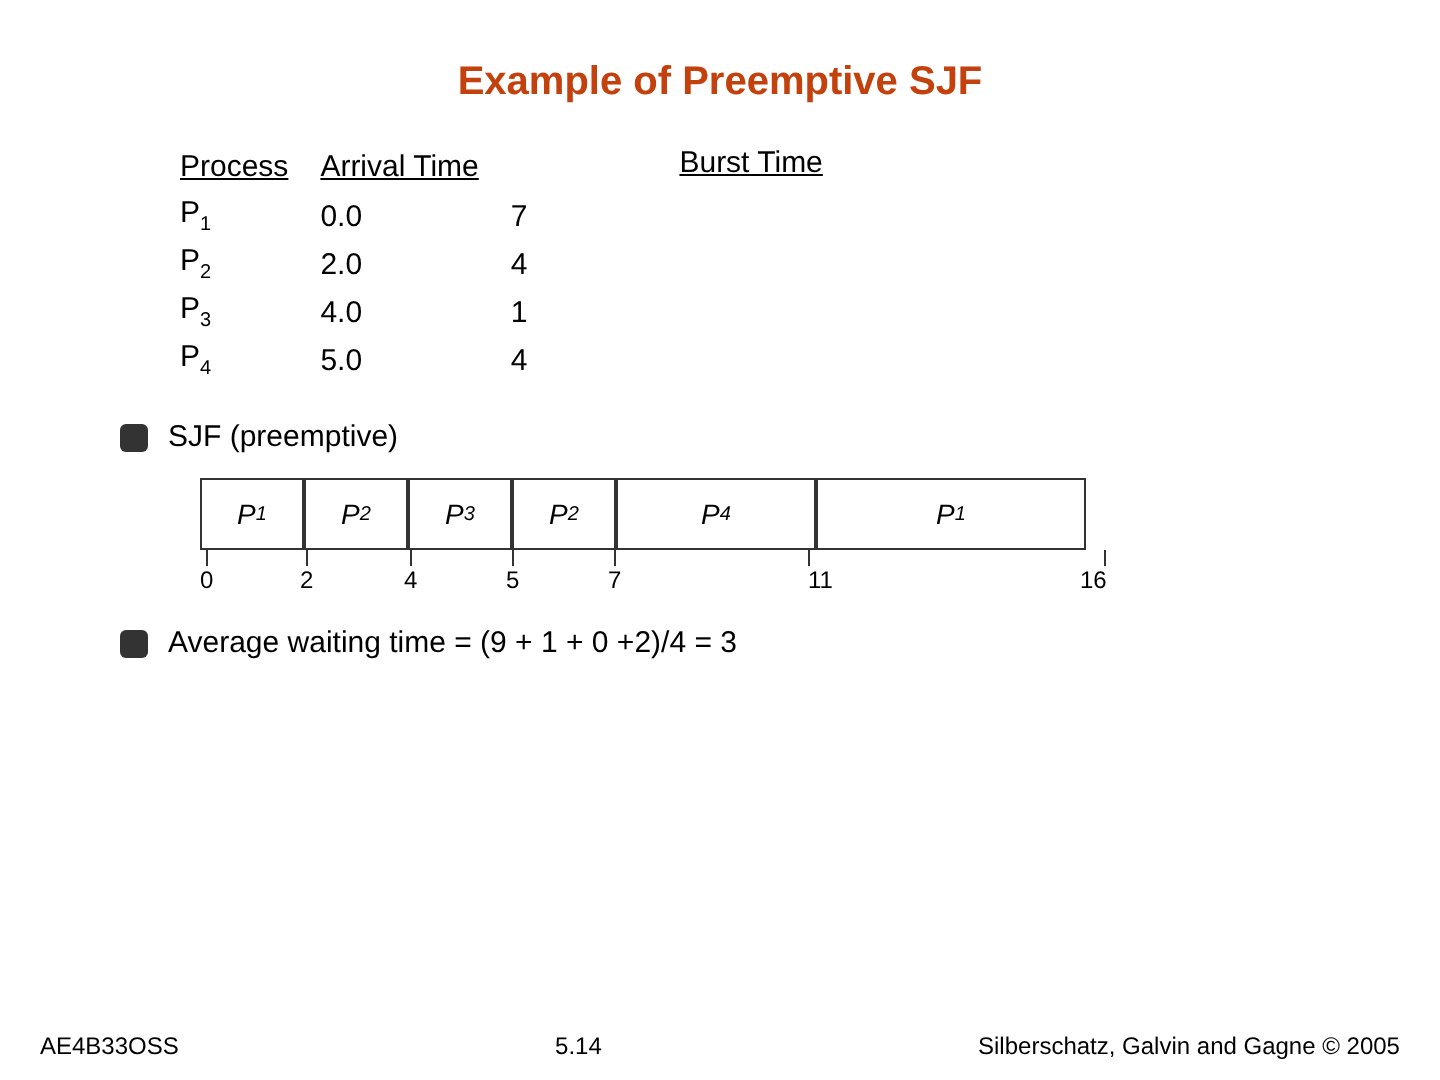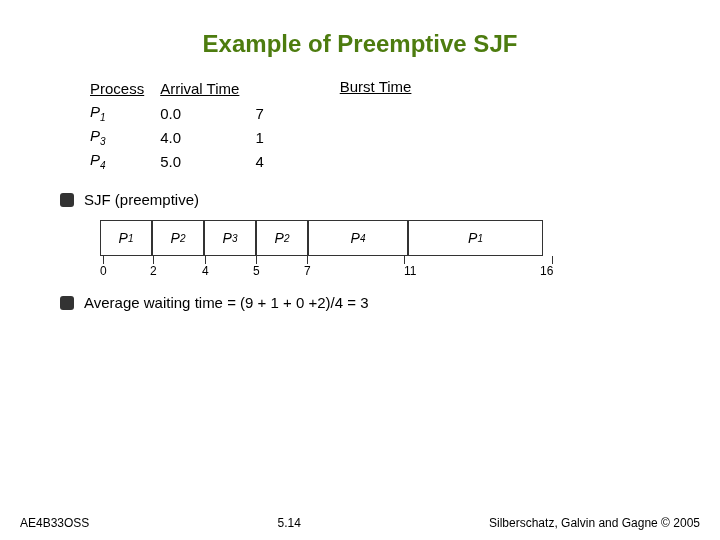--- a/index.html
+++ b/index.html
@@ -13,23 +13,23 @@
     }
 
     .page {
       width: 720px;
       height: 540px;
       padding: 20px 30px;
       position: relative;
     }
 
     .title {
-      font-size: 24px;
+      font-size: 20px;
       font-weight: bold;
-      color: #4d7c0f;
+      color: #c2410c;
       text-align: center;
       margin-bottom: 20px;
       margin-top: 10px;
     }
 
     .content {
       margin-left: 60px;
     }
 
     .table-section {
@@ -50,21 +50,20 @@
       padding: 2px 16px 4px 0;
       text-decoration: underline;
     }
 
     .process-table td {
       font-size: 15px;
       padding: 2px 16px 2px 0;
     }
 
     .process-table td:first-child {
-      font-style: italic;
     }
 
     .burst-header {
       font-size: 15px;
       text-decoration: underline;
       padding-top: 2px;
       margin-top: 46px;
     }
 
     .bullet-section {
@@ -157,20 +156,25 @@
             <th>Process</th>
             <th>Arrival Time</th>
             <th></th>
           </tr>
         </thead>
         <tbody>
           <tr>
             <td>P<sub>1</sub></td>
             <td>0.0</td>
             <td>7</td>
+          </tr>
+          <tr>
+            <td>P<sub>2</sub></td>
+            <td>2.0</td>
+            <td>4</td>
           </tr>
           <tr>
             <td>P<sub>3</sub></td>
             <td>4.0</td>
             <td>1</td>
           </tr>
           <tr>
             <td>P<sub>4</sub></td>
             <td>5.0</td>
             <td>4</td>

